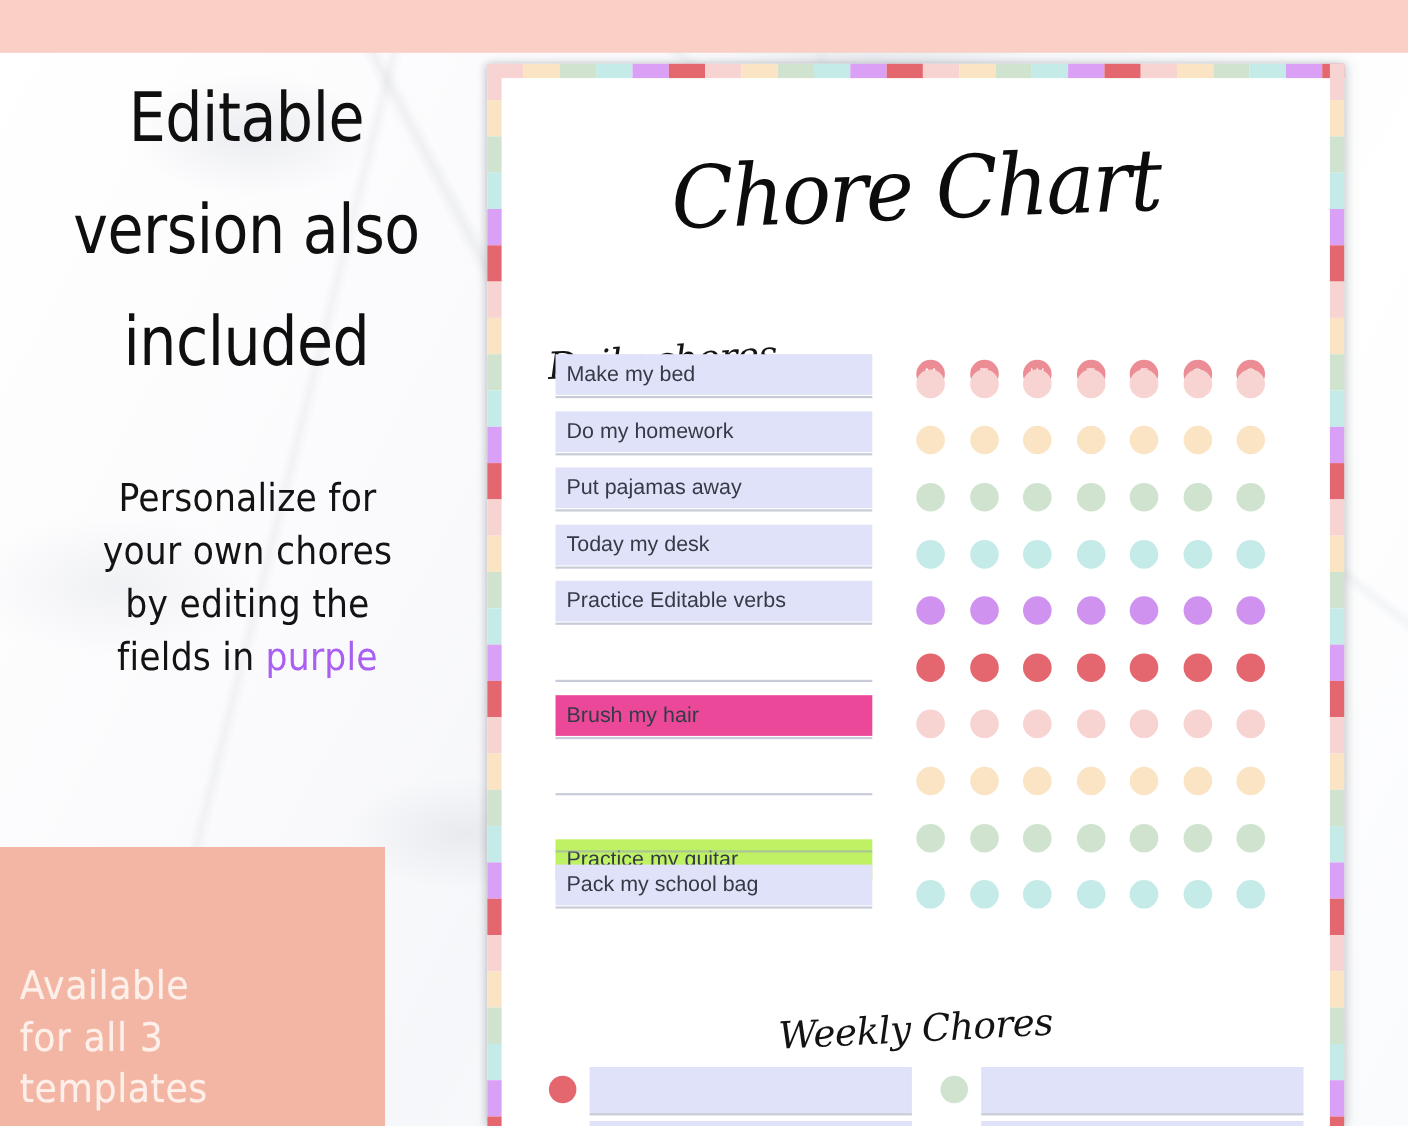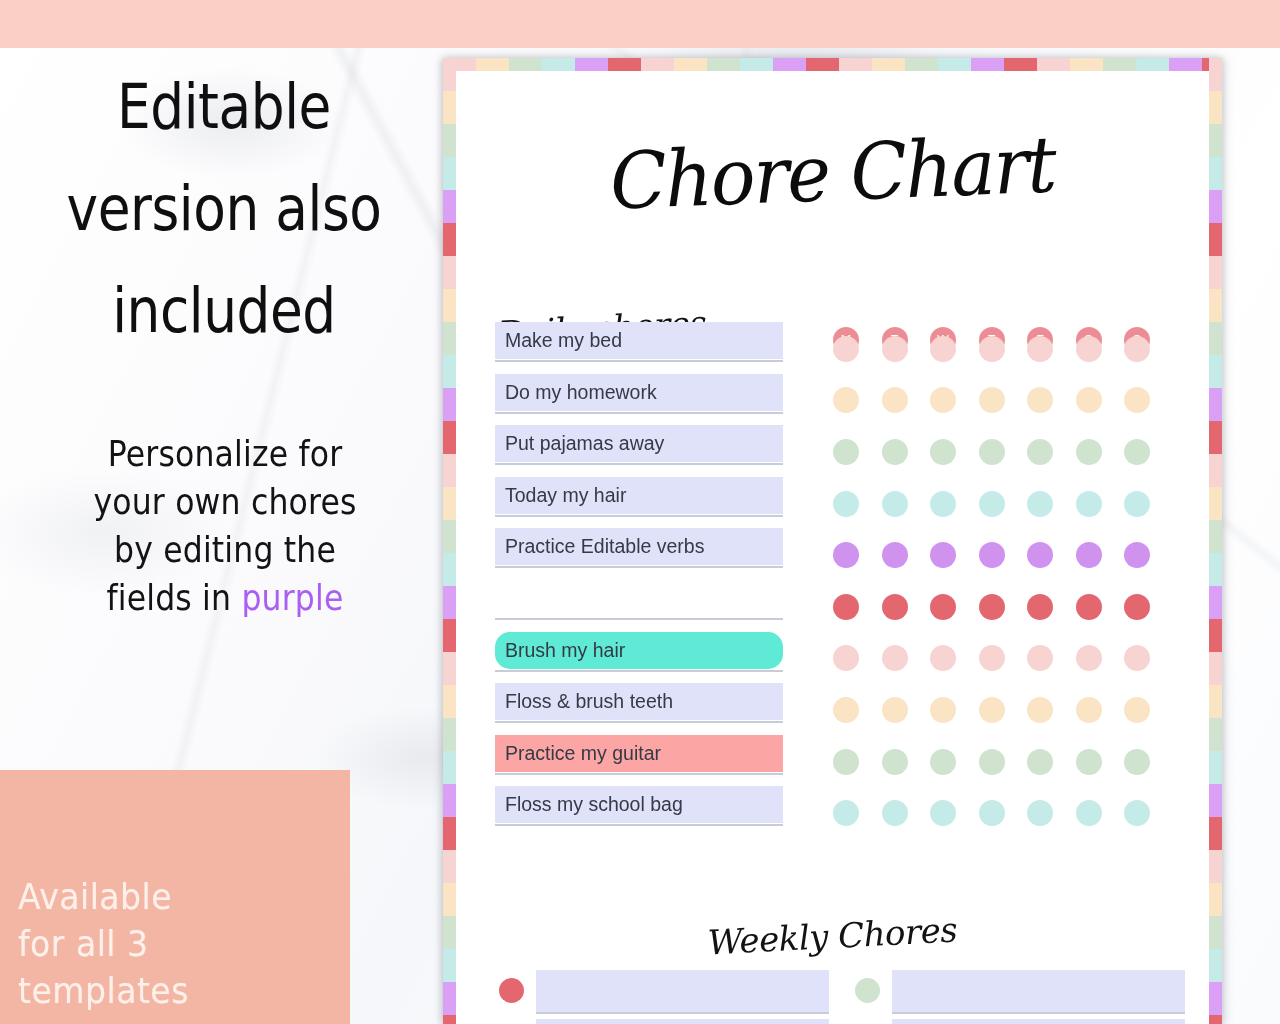--- a/index.html
+++ b/index.html
@@ -114,21 +114,21 @@
     font-size:34px;letter-spacing:-.5px;
     transform:rotate(-3deg);
   }
   #weekly-heading{
     position:absolute;left:0;right:0;top:858px;text-align:center;z-index:5;
     font-size:34px;letter-spacing:-.5px;
     transform:rotate(-3deg);
   }
 
   
-  #daily-list{position:absolute;left:52px;top:260px;width:310px;z-index:5;}
+  #daily-list{position:absolute;left:62px;top:260px;width:310px;z-index:5;}
   .chore-row{height:51.6px;position:relative;}
   .chore-field{
     position:absolute;left:0;top:4px;width:288px;height:37px;
     background:#dfe2f8;
     display:flex;align-items:center;
     padding-left:10px;box-sizing:border-box;
   }
   .chore-field span{
     font-family:"Liberation Sans", sans-serif;
     font-size:19.5px;color:#343a46;white-space:nowrap;
@@ -313,54 +313,51 @@
         <div class="chore-rule"></div>
       </div>
       <div class="chore-row">
         <div class="chore-field" style="background: rgb(223, 226, 248);">
           <span>Put pajamas away</span>
         </div>
         <div class="chore-rule"></div>
       </div>
       <div class="chore-row">
         <div class="chore-field" style="background: rgb(223, 226, 248);">
-          <span>Today my hair</span>
+          <span>Today my desk</span>
         </div>
         <div class="chore-rule"></div>
       </div>
       <div class="chore-row">
         <div class="chore-field" style="background: rgb(223, 226, 248);">
           <span>Practice Editable verbs</span>
         </div>
         <div class="chore-rule"></div>
       </div>
       <div class="chore-row">
         <div class="chore-rule"></div>
       </div>
       <div class="chore-row">
-        <div class="chore-field" style="background: #5eead4; border-radius: 15px;">
+        <div class="chore-field" style="background: #ec4899;">
           <span>Brush my hair</span>
         </div>
         <div class="chore-rule"></div>
       </div>
       <div class="chore-row">
-        <div class="chore-field" style="background: rgb(223, 226, 248);">
-          <span>Floss &amp; brush teeth</span>
-        </div>
-        <div class="chore-rule"></div>
-      </div>
-      <div class="chore-row">
-        <div class="chore-field" style="background: #fca5a5;">
+        <div class="chore-rule"></div>
+      </div>
+      <div class="chore-row">
+        <div class="chore-field" style="background: #bef264; margin-top: 28px;">
           <span>Practice my guitar</span>
         </div>
         <div class="chore-rule"></div>
       </div>
       <div class="chore-row">
         <div class="chore-field" style="background: rgb(223, 226, 248);">
-          <span>Floss my school bag</span>
+          <span>Pack my school bag</span>
         </div>
         <div class="chore-rule"></div>
       </div>
     </div>
 
   <div id="day-head">
       <div class="day-pill" style="background: rgb(236, 141, 149);">M</div>
       <div class="day-pill" style="background: rgb(236, 141, 149);">T</div>
       <div class="day-pill" style="background: rgb(236, 141, 149);">W</div>
       <div class="day-pill" style="background: rgb(236, 141, 149);">T</div>

